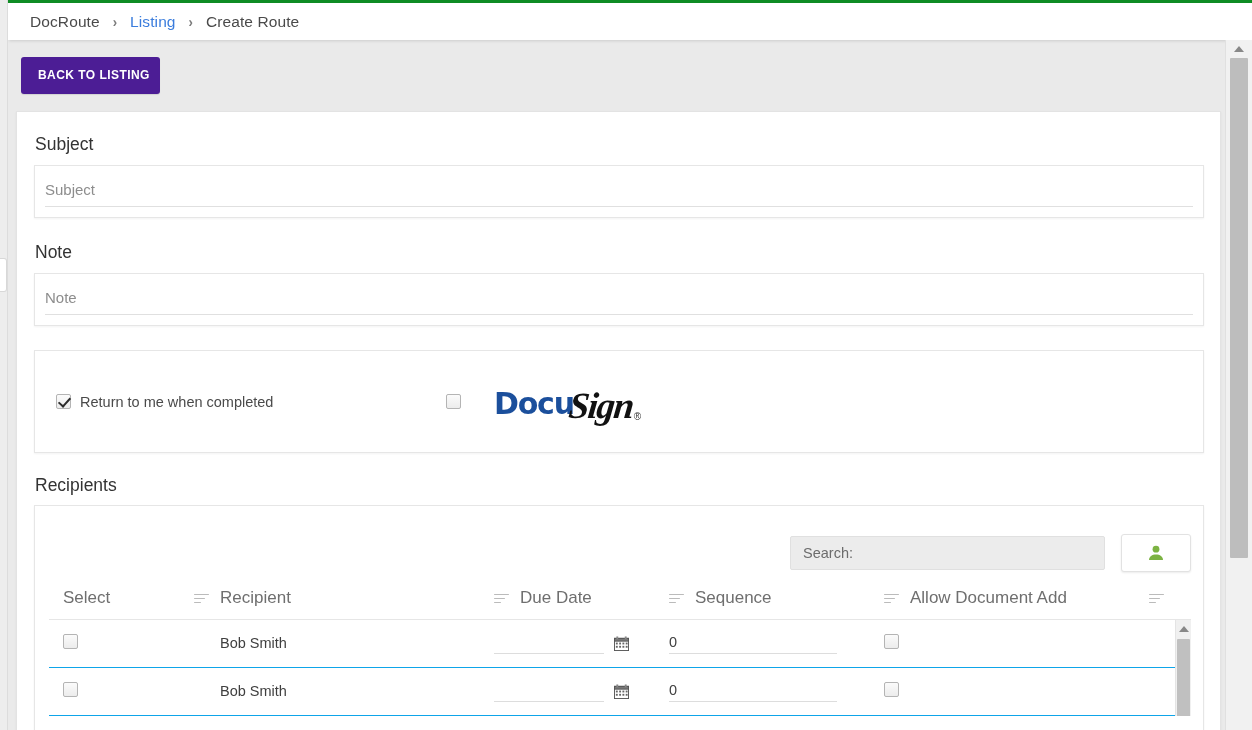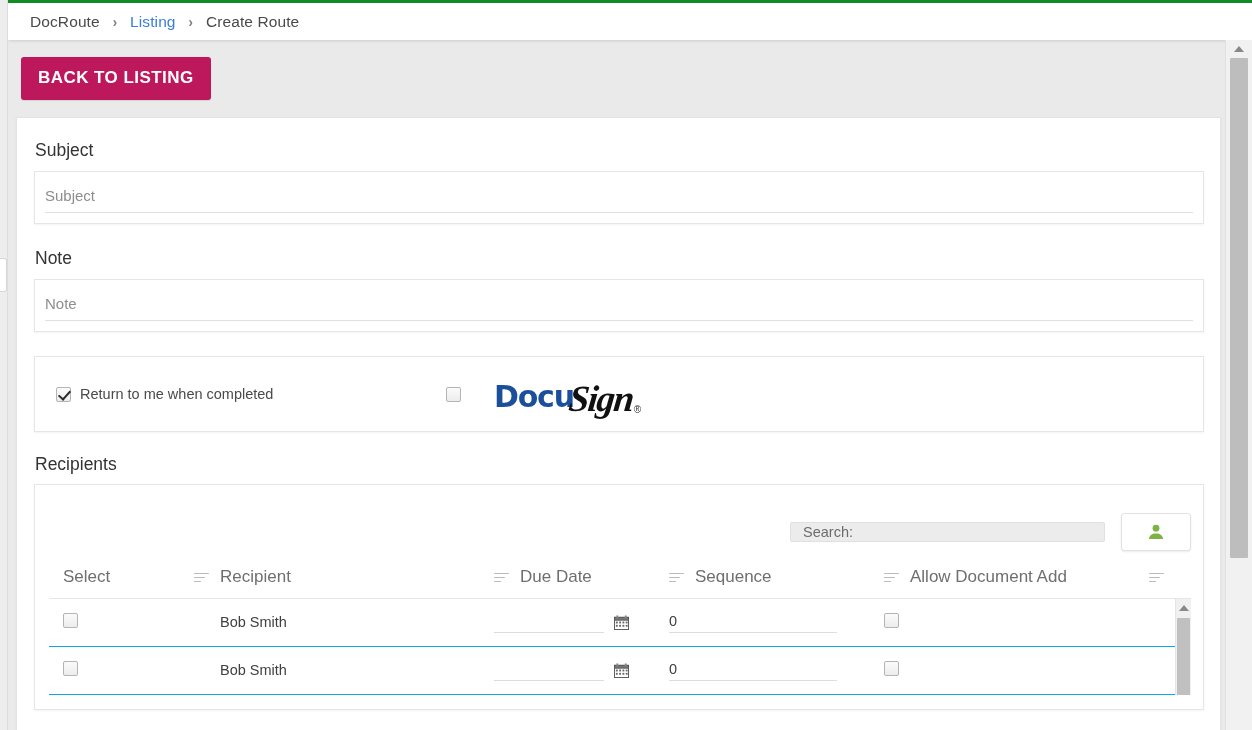--- a/index.html
+++ b/index.html
@@ -62,25 +62,25 @@
   
   .page {
     position: absolute; top: 40px; left: 9px; right: 27px; bottom: 0;
     background: #eaeaea;
     overflow: hidden;
   }
 
   .toolbar { padding: 17px 0 0 12px; }
   .btn-back {
     display: inline-block;
-    background: #be185d;
+    background: #4c1d95;
     color: #ffffff;
     border: none;
-    padding: 11px 17px 12px 17px;
-    font-size: 17px;
+    padding: 11px 10px 12px 17px;
+    font-size: 12px;
     font-weight: bold;
     letter-spacing: .45px;
     border-radius: 3px;
     cursor: pointer;
     box-shadow: 0 1px 1px rgba(0,0,0,0.10);
     font-family: "Liberation Sans", sans-serif;
   }
 
   .card {
     position: relative;
@@ -120,21 +120,21 @@
     background: transparent;
     font-family: "Liberation Sans", sans-serif;
   }
   .underline-input::placeholder { color: #8d8d8d; }
 
   
   .options-panel {
     background: #ffffff;
     border: 1px solid #e6e6e6;
     box-shadow: 0 1px 2px rgba(0,0,0,0.05);
-    height: 76px;
+    height: 103px;
     display: flex;
     align-items: center;
     padding: 0 14px 0 21px;
     margin-bottom: 22px;
   }
   .opt {
     display: flex; align-items: center;
     font-size: 14.5px; color: #4a4a4a;
   }
   .opt-1 { width: 390px; }
@@ -199,21 +199,21 @@
     padding: 14px 12px 0 14px;
     height: 226px;
     overflow: hidden;
     position: relative;
   }
   .rec-toolbar {
     display: flex; justify-content: flex-end; align-items: center;
     padding: 14px 0 6px 0;
   }
   .search-box {
-    width: 315px; height: 20px;
+    width: 315px; height: 34px;
     background: #ececec;
     border: 1px solid #e0e0e0;
     border-radius: 2px;
     display: flex; align-items: center;
     padding: 0 10px;
   }
   .search-box input {
     border: none; background: transparent; outline: none;
     font-size: 14.5px; color: #6c6c6c; width: 100%;
     font-family: "Liberation Sans", sans-serif;

